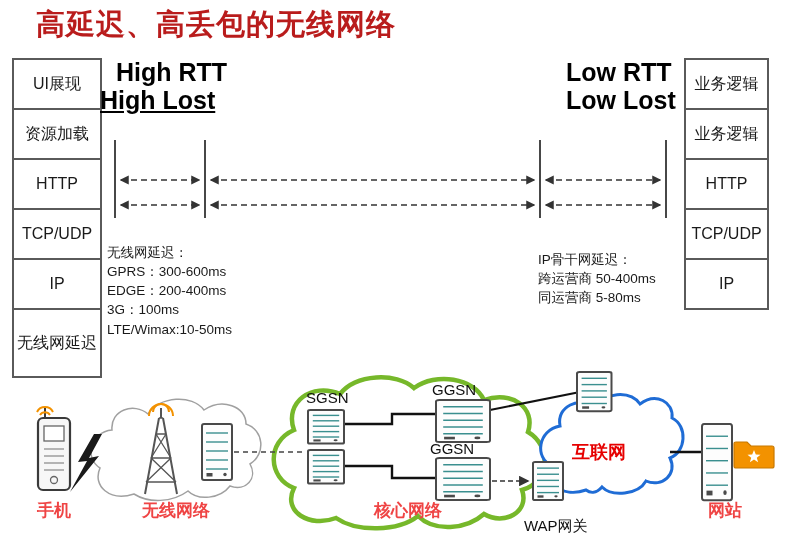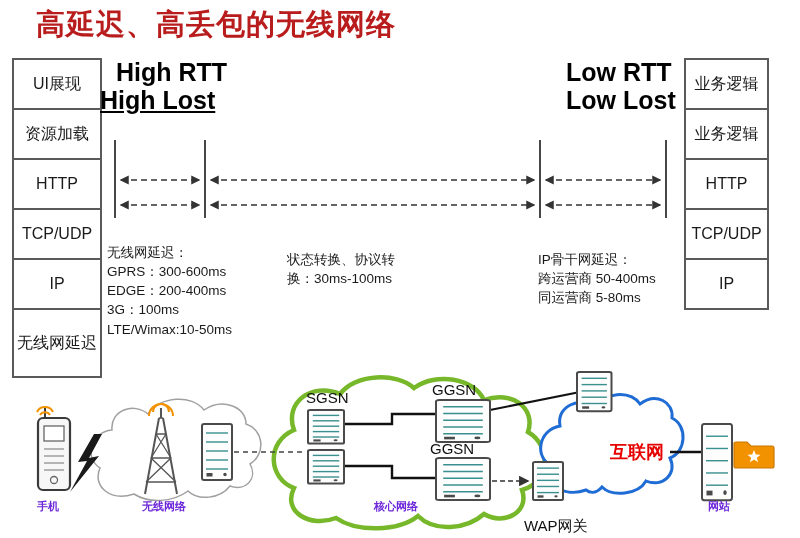--- a/index.html
+++ b/index.html
@@ -20,21 +20,21 @@
     display:flex; align-items:center; justify-content:center; text-align:center;
     font-size:16px; color:#1a1a1a; background:#fff; padding:2px 3px; line-height:1.25;
   }
   .pbox:first-child { margin-top:0; }
   .pbox.tall { height:70px; }
   .red-note { position:absolute; color:#000000; font-weight:bold; font-size:25px; }
   .delay {
     position:absolute; font-size:13.5px; color:#1a1a1a; line-height:1.42; white-space:pre-line;
   }
   .small-label { position:absolute; font-size:15px; color:#111; }
-  .node-label  { position:absolute; font-weight:bold; font-size:11px; color:#6d28d9; }
+  .node-label  { position:absolute; font-weight:bold; font-size:17px; color:#ef4444; }
   .wap-label   { position:absolute; font-size:15px; color:#101010; }
   .inet-label  { position:absolute; font-size:18px; font-weight:bold; color:#e60000; }
 </style>
 </head>
 <body>
 
 <div class="stage">
 
   <svg class="layer" width="800" height="538" viewBox="0 0 800 538">
     <defs>
@@ -152,30 +152,28 @@
   <div class="red-note" style="left:116px; top:58px;">High RTT</div>
   <div class="red-note" style="left:100px; top:86px;text-decoration:underline;">High Lost</div>
   <div class="red-note" style="left:566px; top:86px;">Low Lost</div>
   <div class="red-note" style="left:566px; top:58px;">Low RTT</div>
 
   <div class="delay" style="left:107px; top:243px; width:132px;">无线网延迟：
 GPRS：300-600ms
 EDGE：200-400ms
 3G：100ms
 LTE/Wimax:10-50ms</div>
-  <div class="delay" style="left:287px; top:250px; width:160px;">状态转换、协议转
-换：30ms-100ms</div>
   <div class="delay" style="left:538px; top:250px; width:170px;">IP骨干网延迟：
 跨运营商 50-400ms
 同运营商 5-80ms</div>
 
   <div class="small-label" style="left:306px; top:389px;">SGSN</div>
   <div class="small-label" style="left:432px; top:381px;">GGSN</div>
   <div class="small-label" style="left:430px; top:440px;">GGSN</div>
-  <div class="inet-label" style="left:610px; top:440px;">互联网</div>
+  <div class="inet-label" style="left:572px; top:440px;">互联网</div>
 
   <div class="node-label" style="left:37px;  top:499px;">手机</div>
   <div class="node-label" style="left:142px; top:499px;">无线网络</div>
   <div class="node-label" style="left:374px; top:499px;">核心网络</div>
   <div class="wap-label" style="left:524px; top:505px;margin-top:12px;">WAP网关</div>
   <div class="node-label" style="left:708px; top:499px;">网站</div>
 
 </div>
 
 </body></html>

